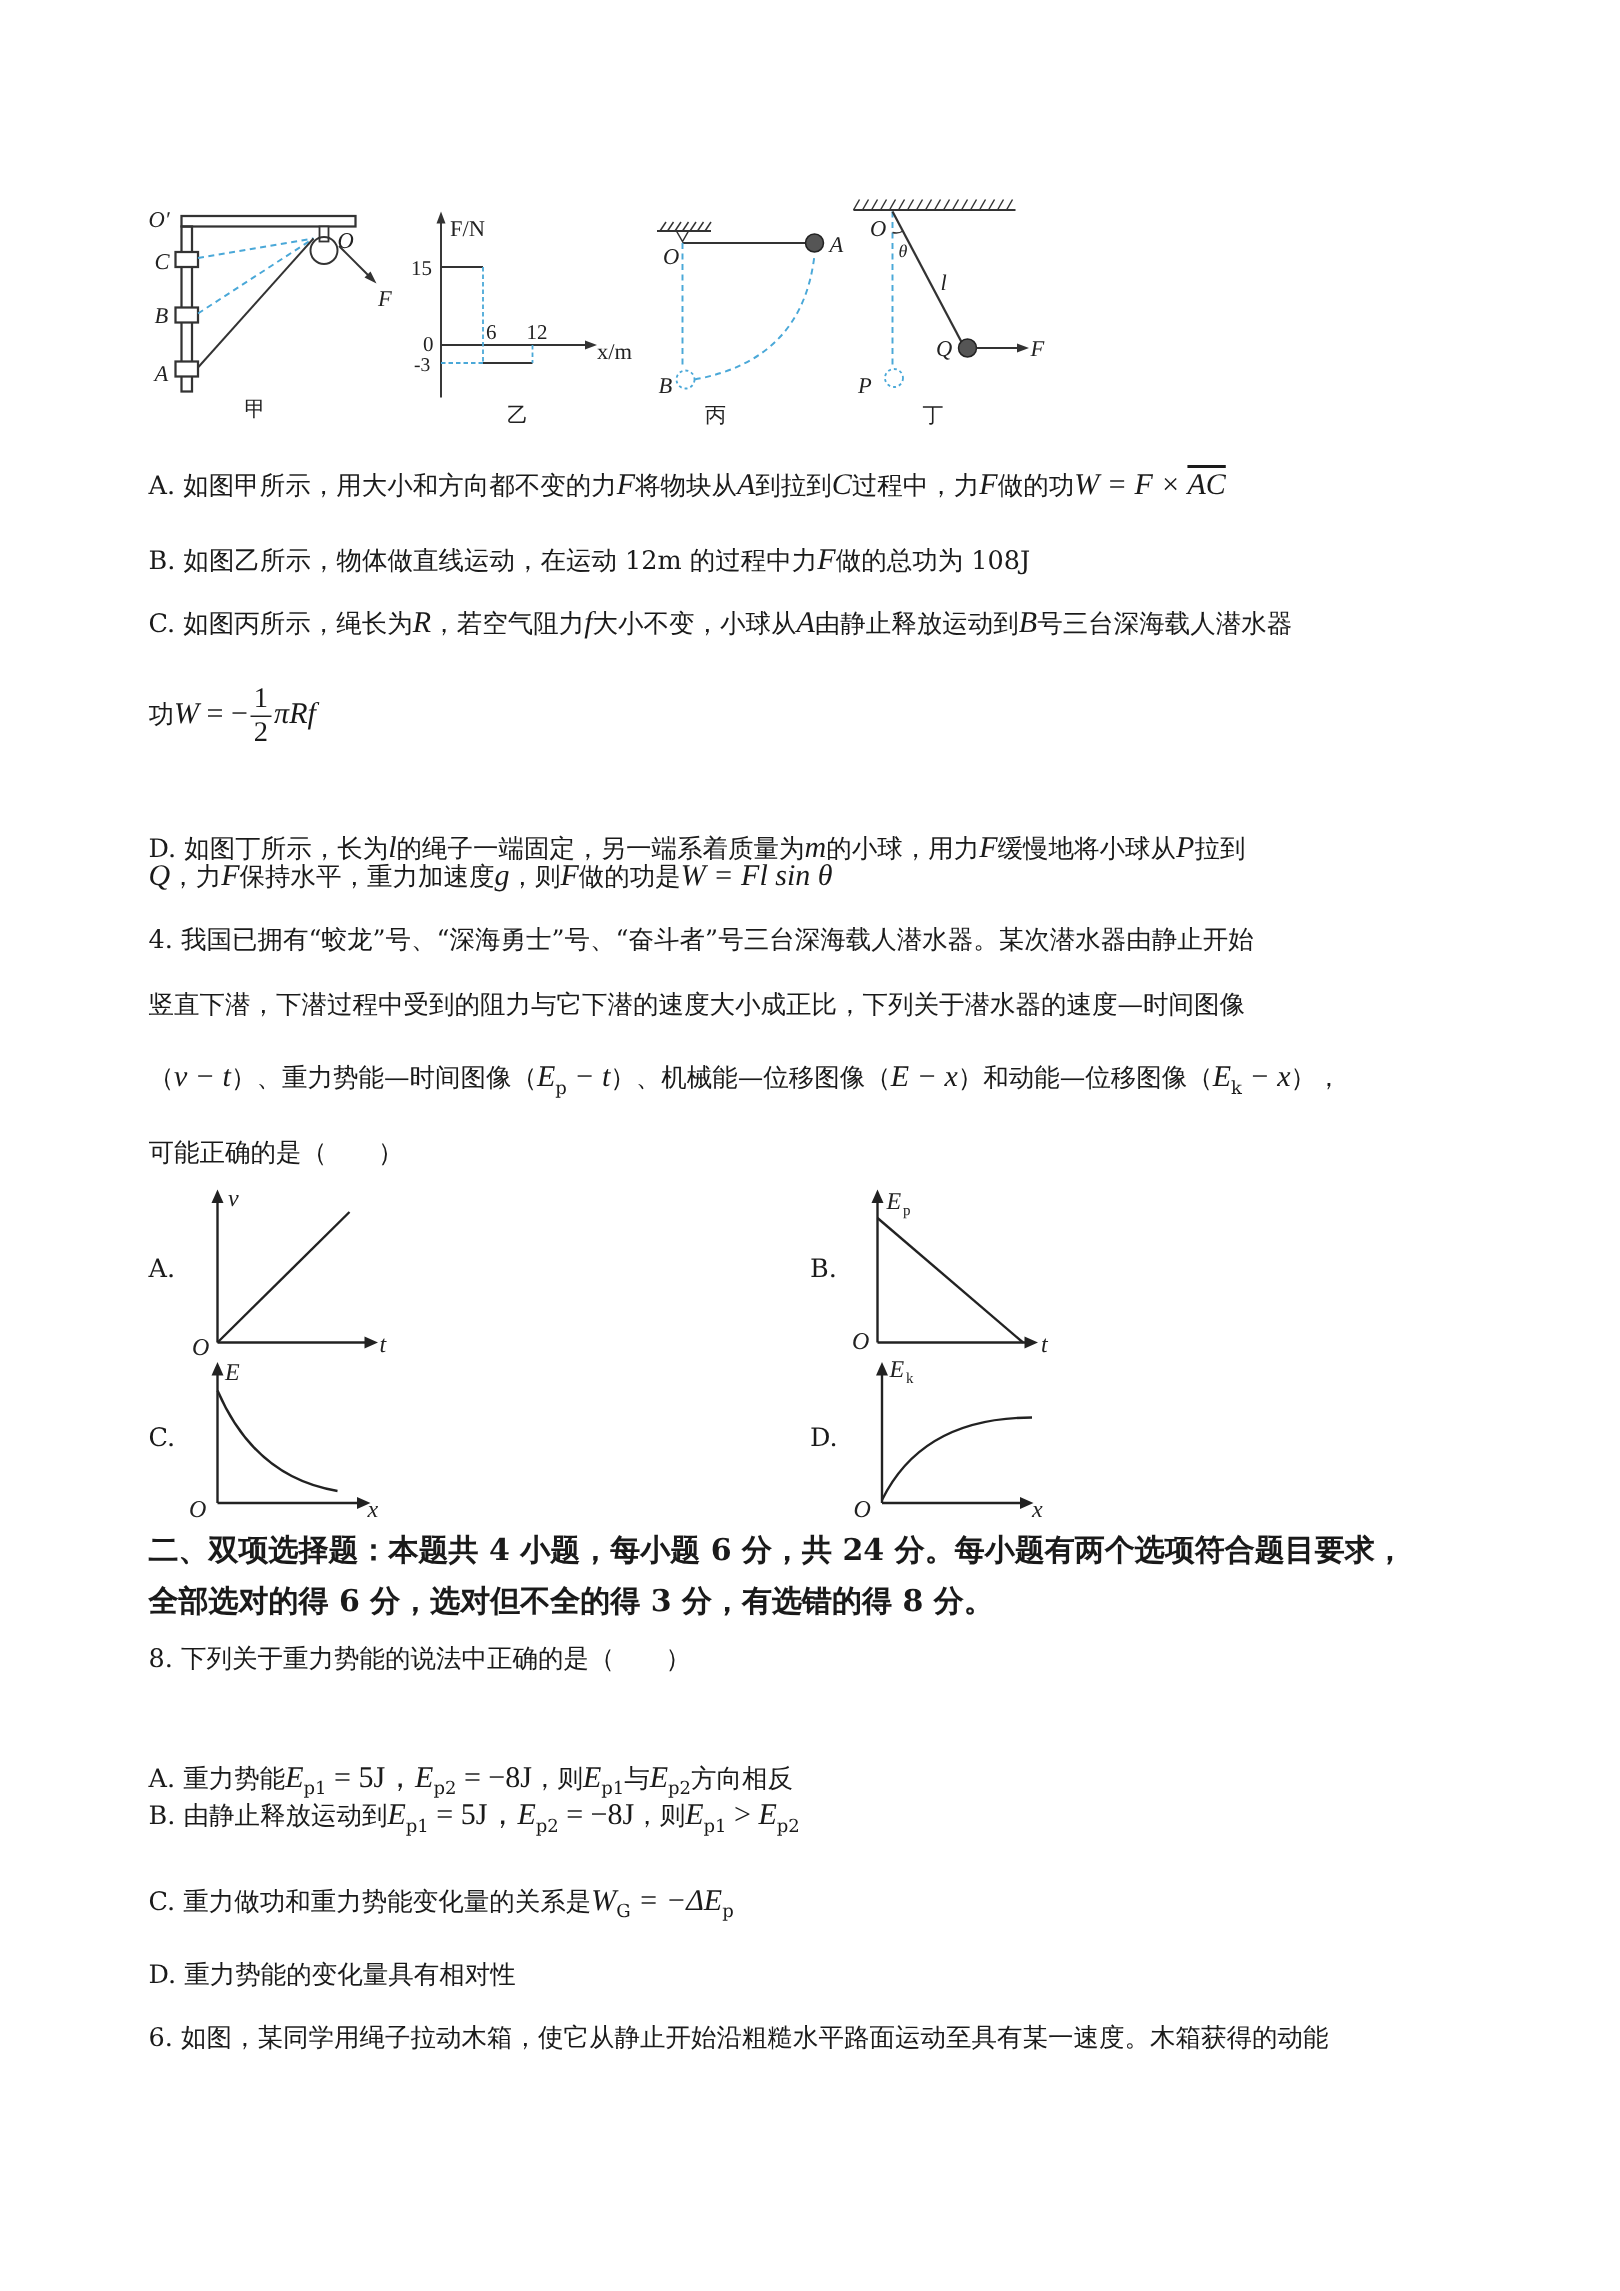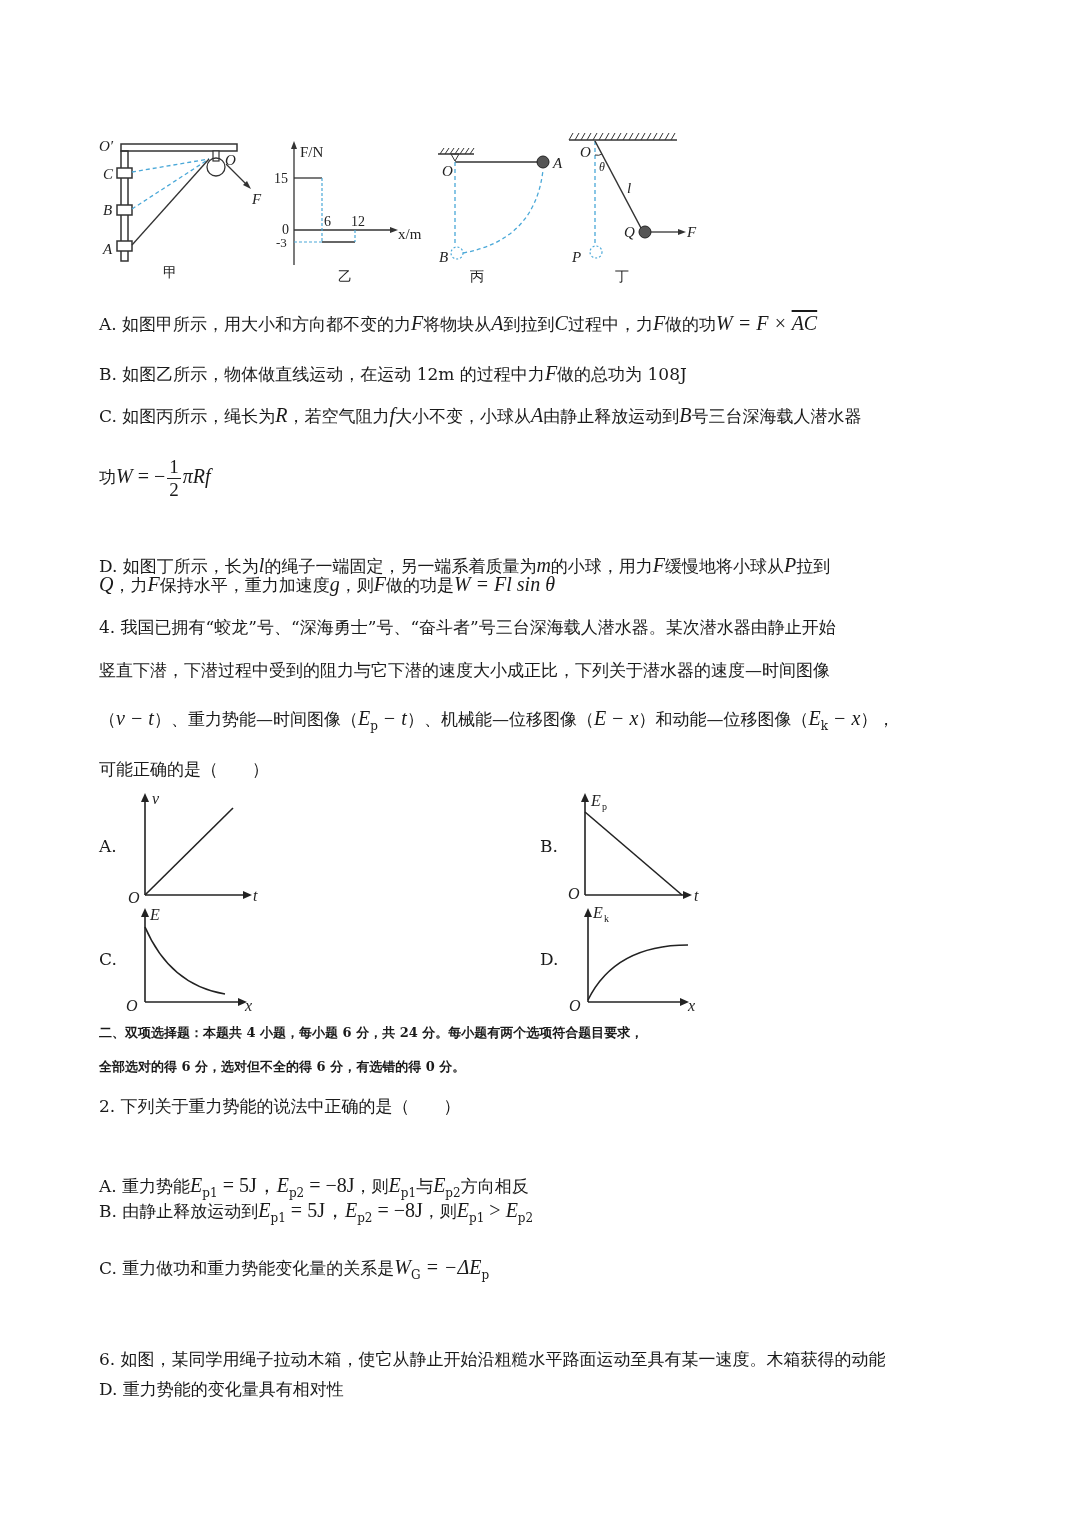--- a/index.html
+++ b/index.html
@@ -2,21 +2,21 @@
 <html><head>
 <meta charset="utf-8">
 <style>
   html, body { margin: 0; padding: 0; background: #ffffff; }
   body { width: 1080px; height: 1527px; position: relative; overflow: hidden;
          font-family: "DejaVu Serif", "Liberation Serif", serif; color: #1a1a1a; }
   .line { position: absolute; left: 99px; font-size: 17px; white-space: nowrap; line-height: 22px; }
   .it { font-family: "Liberation Serif", serif; font-style: italic; font-size: 20px; }
   .rm { font-family: "Liberation Serif", serif; font-size: 20px; }
   .sub { font-size: 12px; vertical-align: -5px; font-style: normal; }
-  .bold { font-weight: bold; font-size: 13px; }
+  .bold { font-weight: bold; font-size: 20px; }
   .ovl { text-decoration: overline; font-family: Liberation Serif, serif; }
   .frac { display: inline-block; vertical-align: middle; text-align: center; font-family: "Liberation Serif", serif; font-size: 19px; margin: 0 2px; }
   .frac span { display: block; line-height: 22px; }
   .frac .num { border-bottom: 1px solid #222; padding: 0 2px; }
   svg { position: absolute; overflow: visible; }
   svg text { font-family: "Liberation Serif", serif; fill: #222; }
   .opt-label { position: absolute; font-size: 17px; }
 </style>
 </head>
 <body>
@@ -199,31 +199,31 @@
   <line x1="28" y1="97" x2="122" y2="97" stroke="#222" stroke-width="1.6"></line>
   <polygon points="129,97 120,93 120,101" fill="#222"></polygon>
   <path d="M28,95 Q55,40 128,40" fill="none" stroke="#222" stroke-width="1.6"></path>
   <text x="33" y="13" font-size="16" font-style="italic">E</text>
   <text x="44" y="17" font-size="10">k</text>
   <text x="128" y="106" font-size="16" font-style="italic">x</text>
   <text x="9" y="106" font-size="16" font-style="italic">O</text>
 </svg>
 
 <div class="line bold" style="top:1022px">二、双项选择题：本题共 4 小题，每小题 6 分，共 24 分。每小题有两个选项符合题目要求，</div>
-<div class="line bold" style="top:1056px">全部选对的得 6 分，选对但不全的得 6 分，有选错的得 0 分。</div>
-
-<div class="line" style="top:1095px">2. 下列关于重力势能的说法中正确的是（　　）</div>
+<div class="line bold" style="top:1056px">全部选对的得 6 分，选对但不全的得 3 分，有选错的得 8 分。</div>
+
+<div class="line" style="top:1095px">8. 下列关于重力势能的说法中正确的是（　　）</div>
 
 <div class="line" style="top:1174px">
   <span>A. 重力势能</span><span class="it">E</span><span class="sub">p1</span><span class="rm"> = 5J，</span><span class="it">E</span><span class="sub">p2</span><span class="rm"> = −8J</span><span>，则</span><span class="it">E</span><span class="sub">p1</span><span>与</span><span class="it">E</span><span class="sub">p2</span><span>方向相反</span>
 </div>
 
 <div class="line" style="top:1199px">
   <span>B. 由静止释放运动到</span><span class="it">E</span><span class="sub">p1</span><span class="rm"> = 5J，</span><span class="it">E</span><span class="sub">p2</span><span class="rm"> = −8J</span><span>，则</span><span class="it">E</span><span class="sub">p1</span><span class="rm"> &gt; </span><span class="it">E</span><span class="sub">p2</span>
 </div>
 
 <div class="line" style="top:1256px">
   <span>C. 重力做功和重力势能变化量的关系是</span><span class="it">W</span><span class="sub">G</span><span class="it"> = −ΔE</span><span class="sub">p</span>
 </div>
 
-<div class="line" style="top:1378px">D. 重力势能的变化量具有相对性</div>
+<div class="line" style="top:1306px">D. 重力势能的变化量具有相对性</div>
 
 <div class="line" style="top:1348px">6. 如图，某同学用绳子拉动木箱，使它从静止开始沿粗糙水平路面运动至具有某一速度。木箱获得的动能</div>
 
 </body></html>

